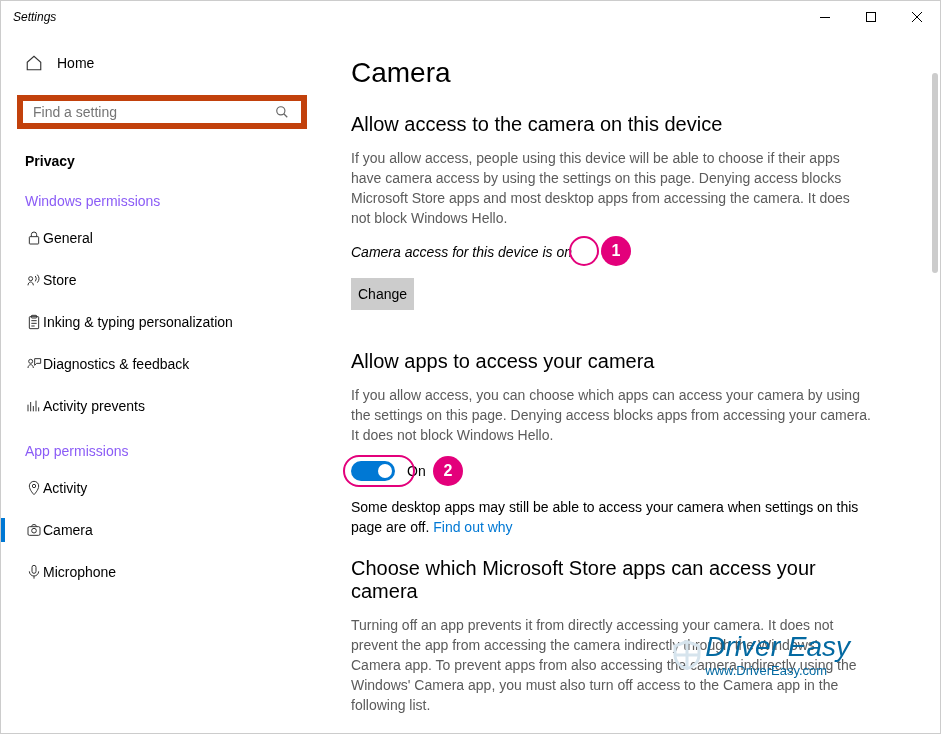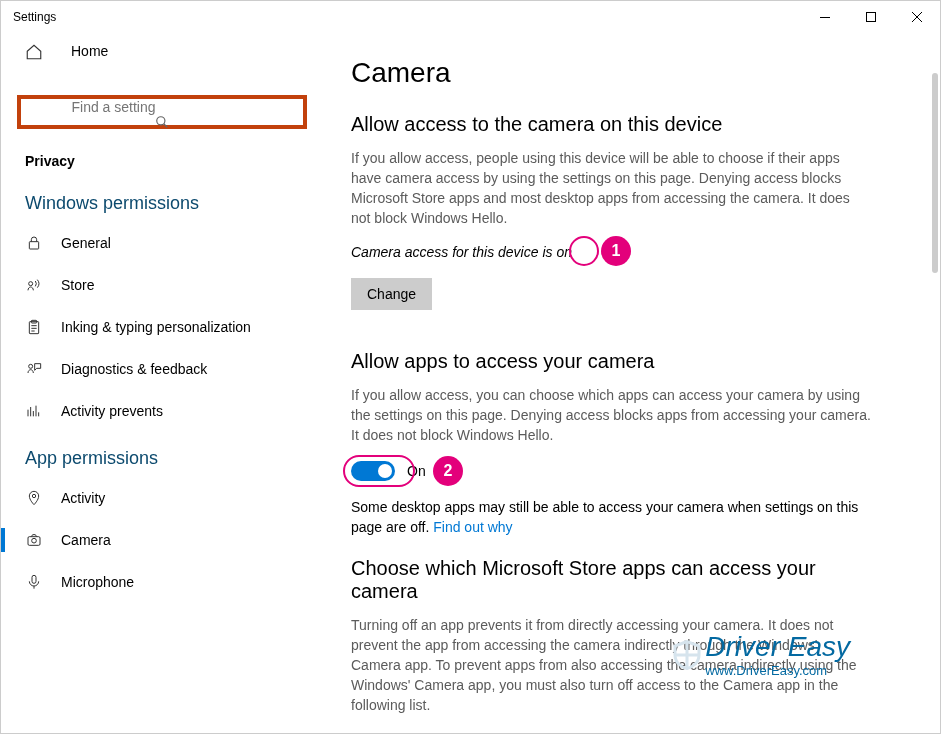--- a/index.html
+++ b/index.html
@@ -14,20 +14,21 @@
     position: relative;
     border: 1px solid #ccc;
   }
   .titlebar {
     height: 32px;
     display: flex;
     align-items: center;
     padding-left: 12px;
     font-size: 12px;
     position: relative;
+    font-style: italic;
   }
   .win-controls {
     position: absolute;
     right: 0; top: 0;
     display: flex;
     height: 32px;
   }
   .win-btn {
     width: 46px;
     height: 32px;
@@ -38,59 +39,57 @@
     cursor: pointer;
   }
   .layout { display: flex; height: calc(100% - 32px); }
   .sidebar {
     width: 320px;
     padding-left: 16px;
     padding-top: 10px;
   }
   .home-item {
     display: flex;
-    align-items: flex-start;
-    gap: 28px;
+    align-items: center;
+    gap: 14px;
     height: 40px;
     padding: 0 8px;
     cursor: pointer;
   }
   .search-box {
     margin: 12px 8px 16px 0;
     width: 290px;
     height: 34px;
-    border: 4px solid #c2410c;
+    border: 6px solid #c2410c;
     display: flex;
     align-items: center;
     padding: 0 10px;
     background: #fff;
-    flex-direction: column;
   }
   .search-input {
     border: none;
     outline: none;
     flex: 1;
     font-size: 14px;
     color: #767676;
     background: transparent;
   }
   .section-title {
     font-weight: 600;
     font-size: 14px;
     padding: 8px;
   }
   .group-label {
-    color: #0c4a6e;
-    font-size: 18px;
+    color: #8b5cf6;
+    font-size: 14px;
     padding: 16px 8px 8px;
   }
   .nav-item {
     display: flex;
     align-items: center;
-    gap: 18px;
     height: 42px;
     padding: 0 8px;
     cursor: pointer;
     position: relative;
   }
   .nav-item.selected::before {
     content: "";
     position: absolute;
     left: -16px;
     width: 4px;
@@ -133,21 +132,21 @@
   .status-line {
     font-size: 14px;
     margin-bottom: 10px;
     display: inline-block;
     font-style: italic;
   }
   .change-btn {
     display: inline-block;
     background: #ccc;
     border: none;
-    padding: 8px 16px;
+    padding: 8px 7px;
     font-size: 14px;
     cursor: pointer;
   }
   .toggle-row {
     display: flex;
     align-items: center;
     gap: 12px;
     margin-bottom: 16px;
   }
   .toggle {

